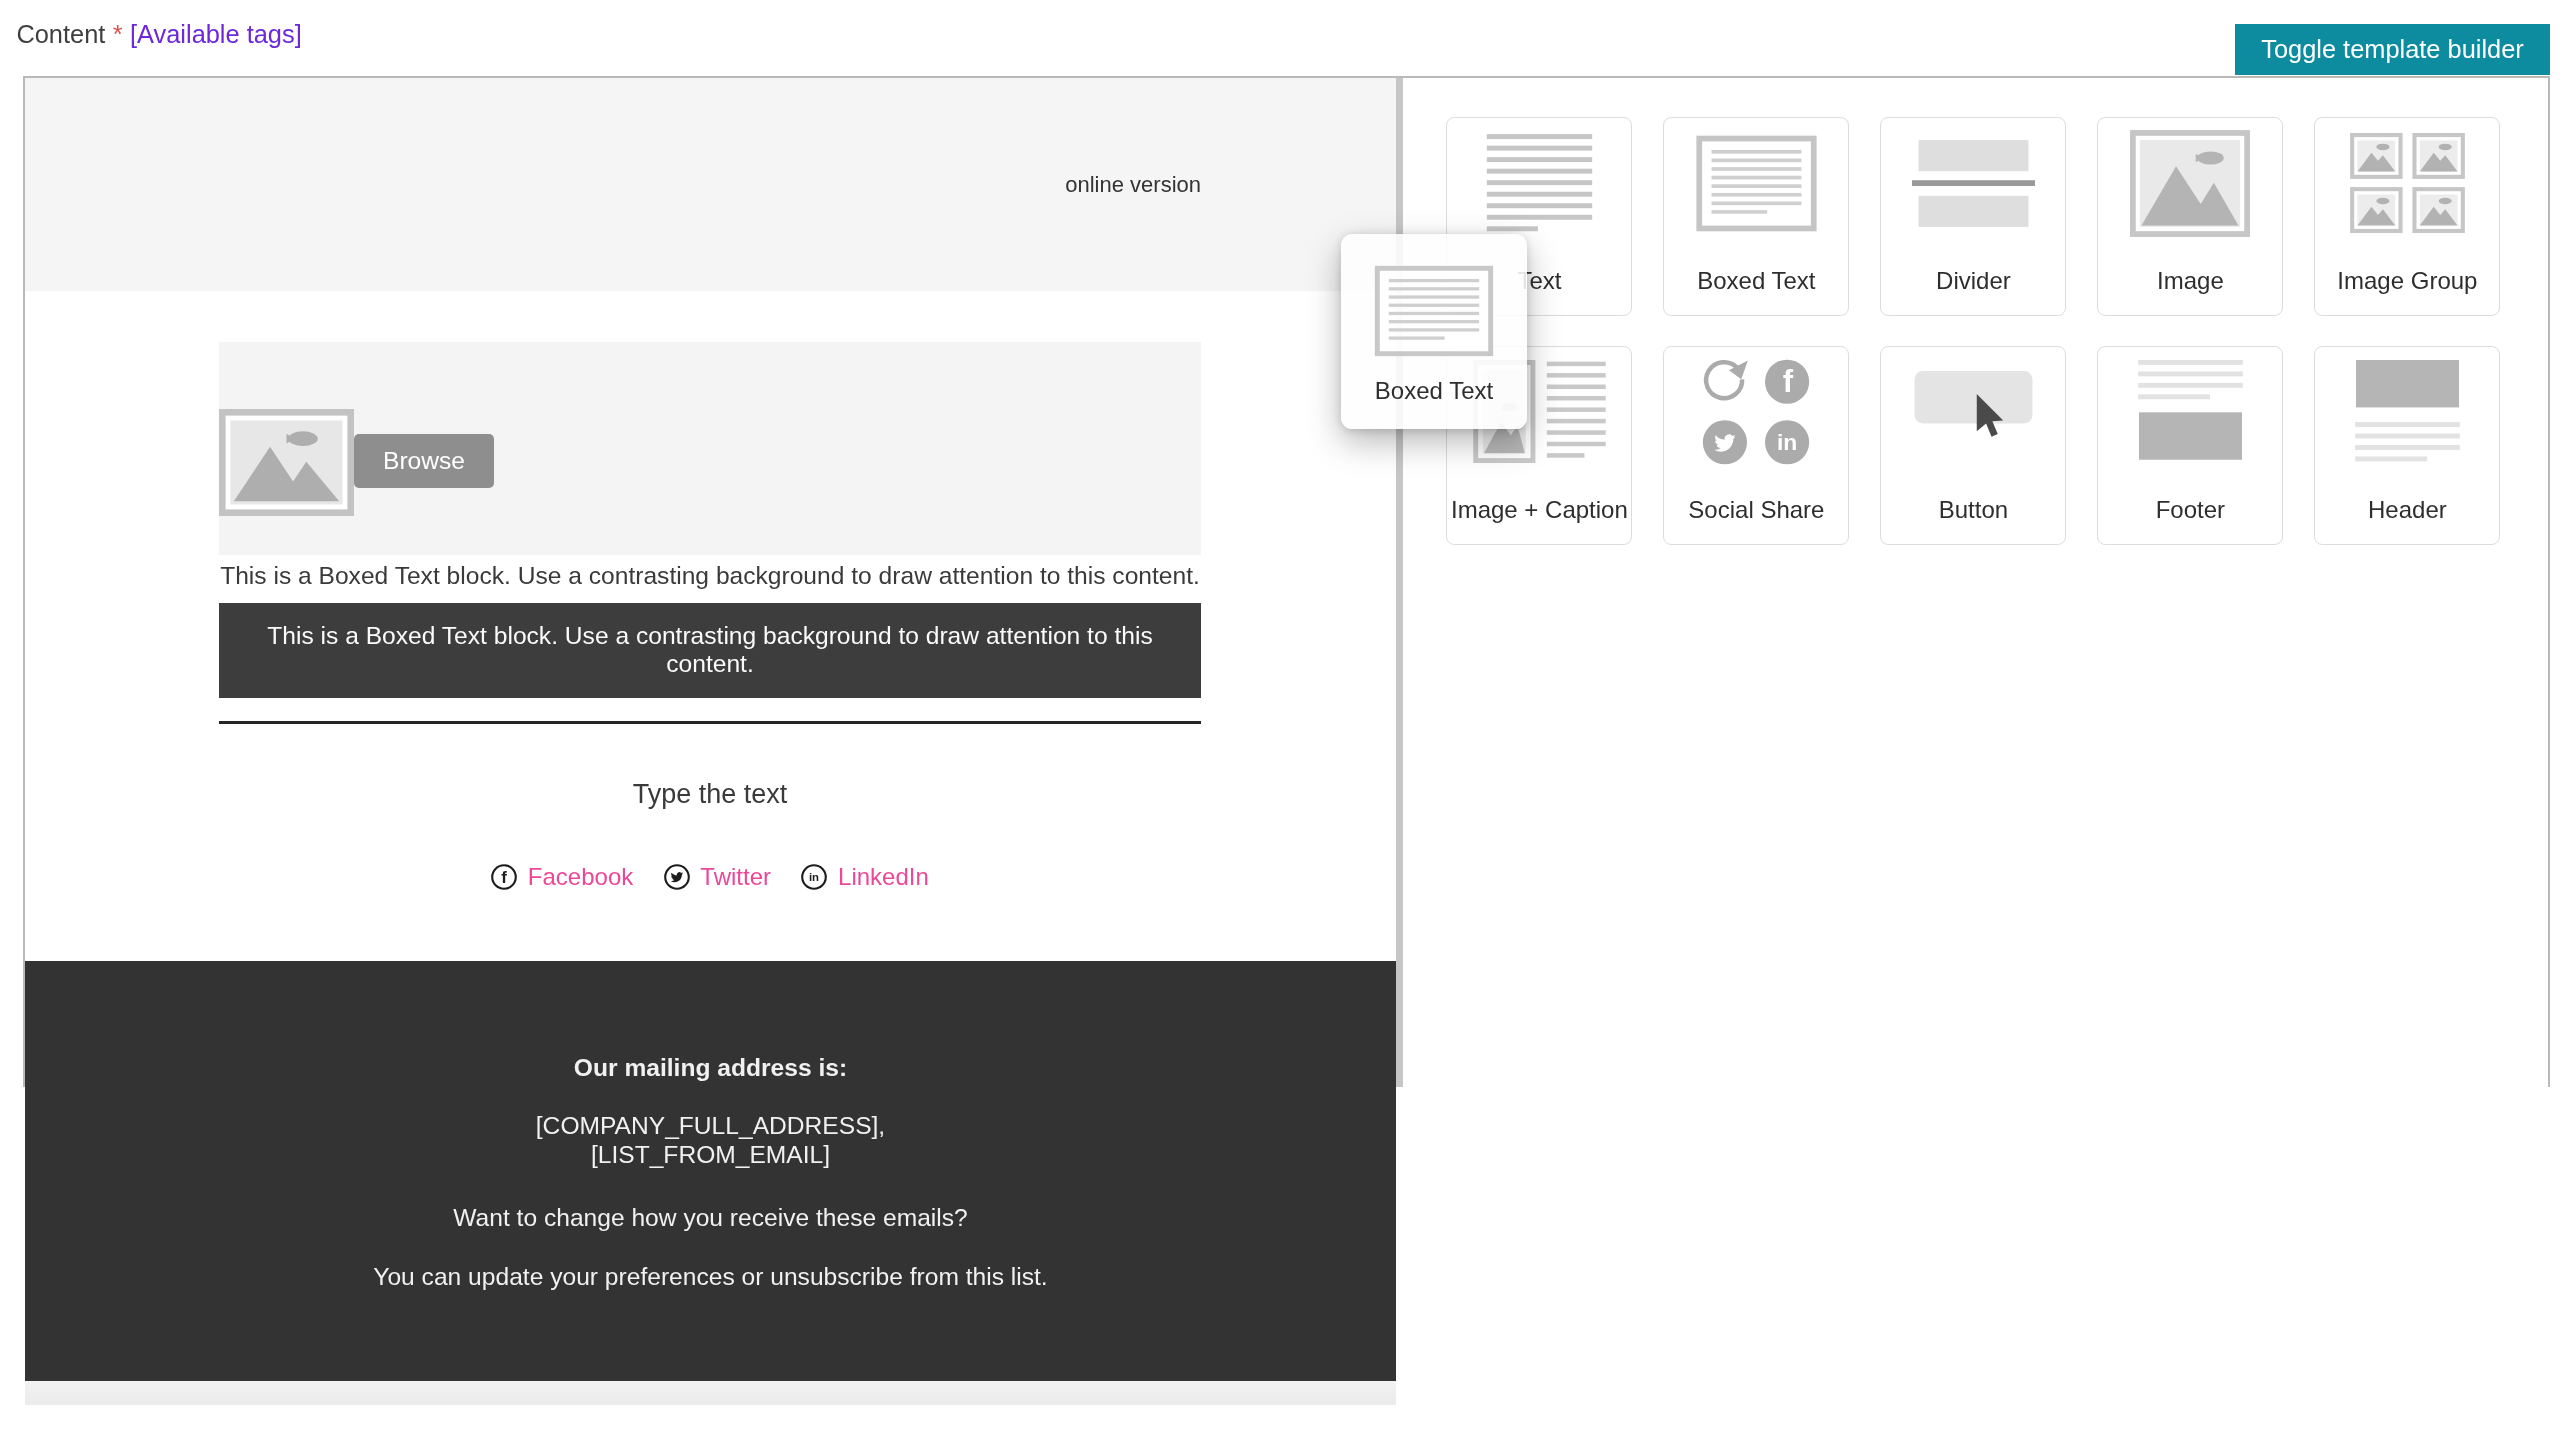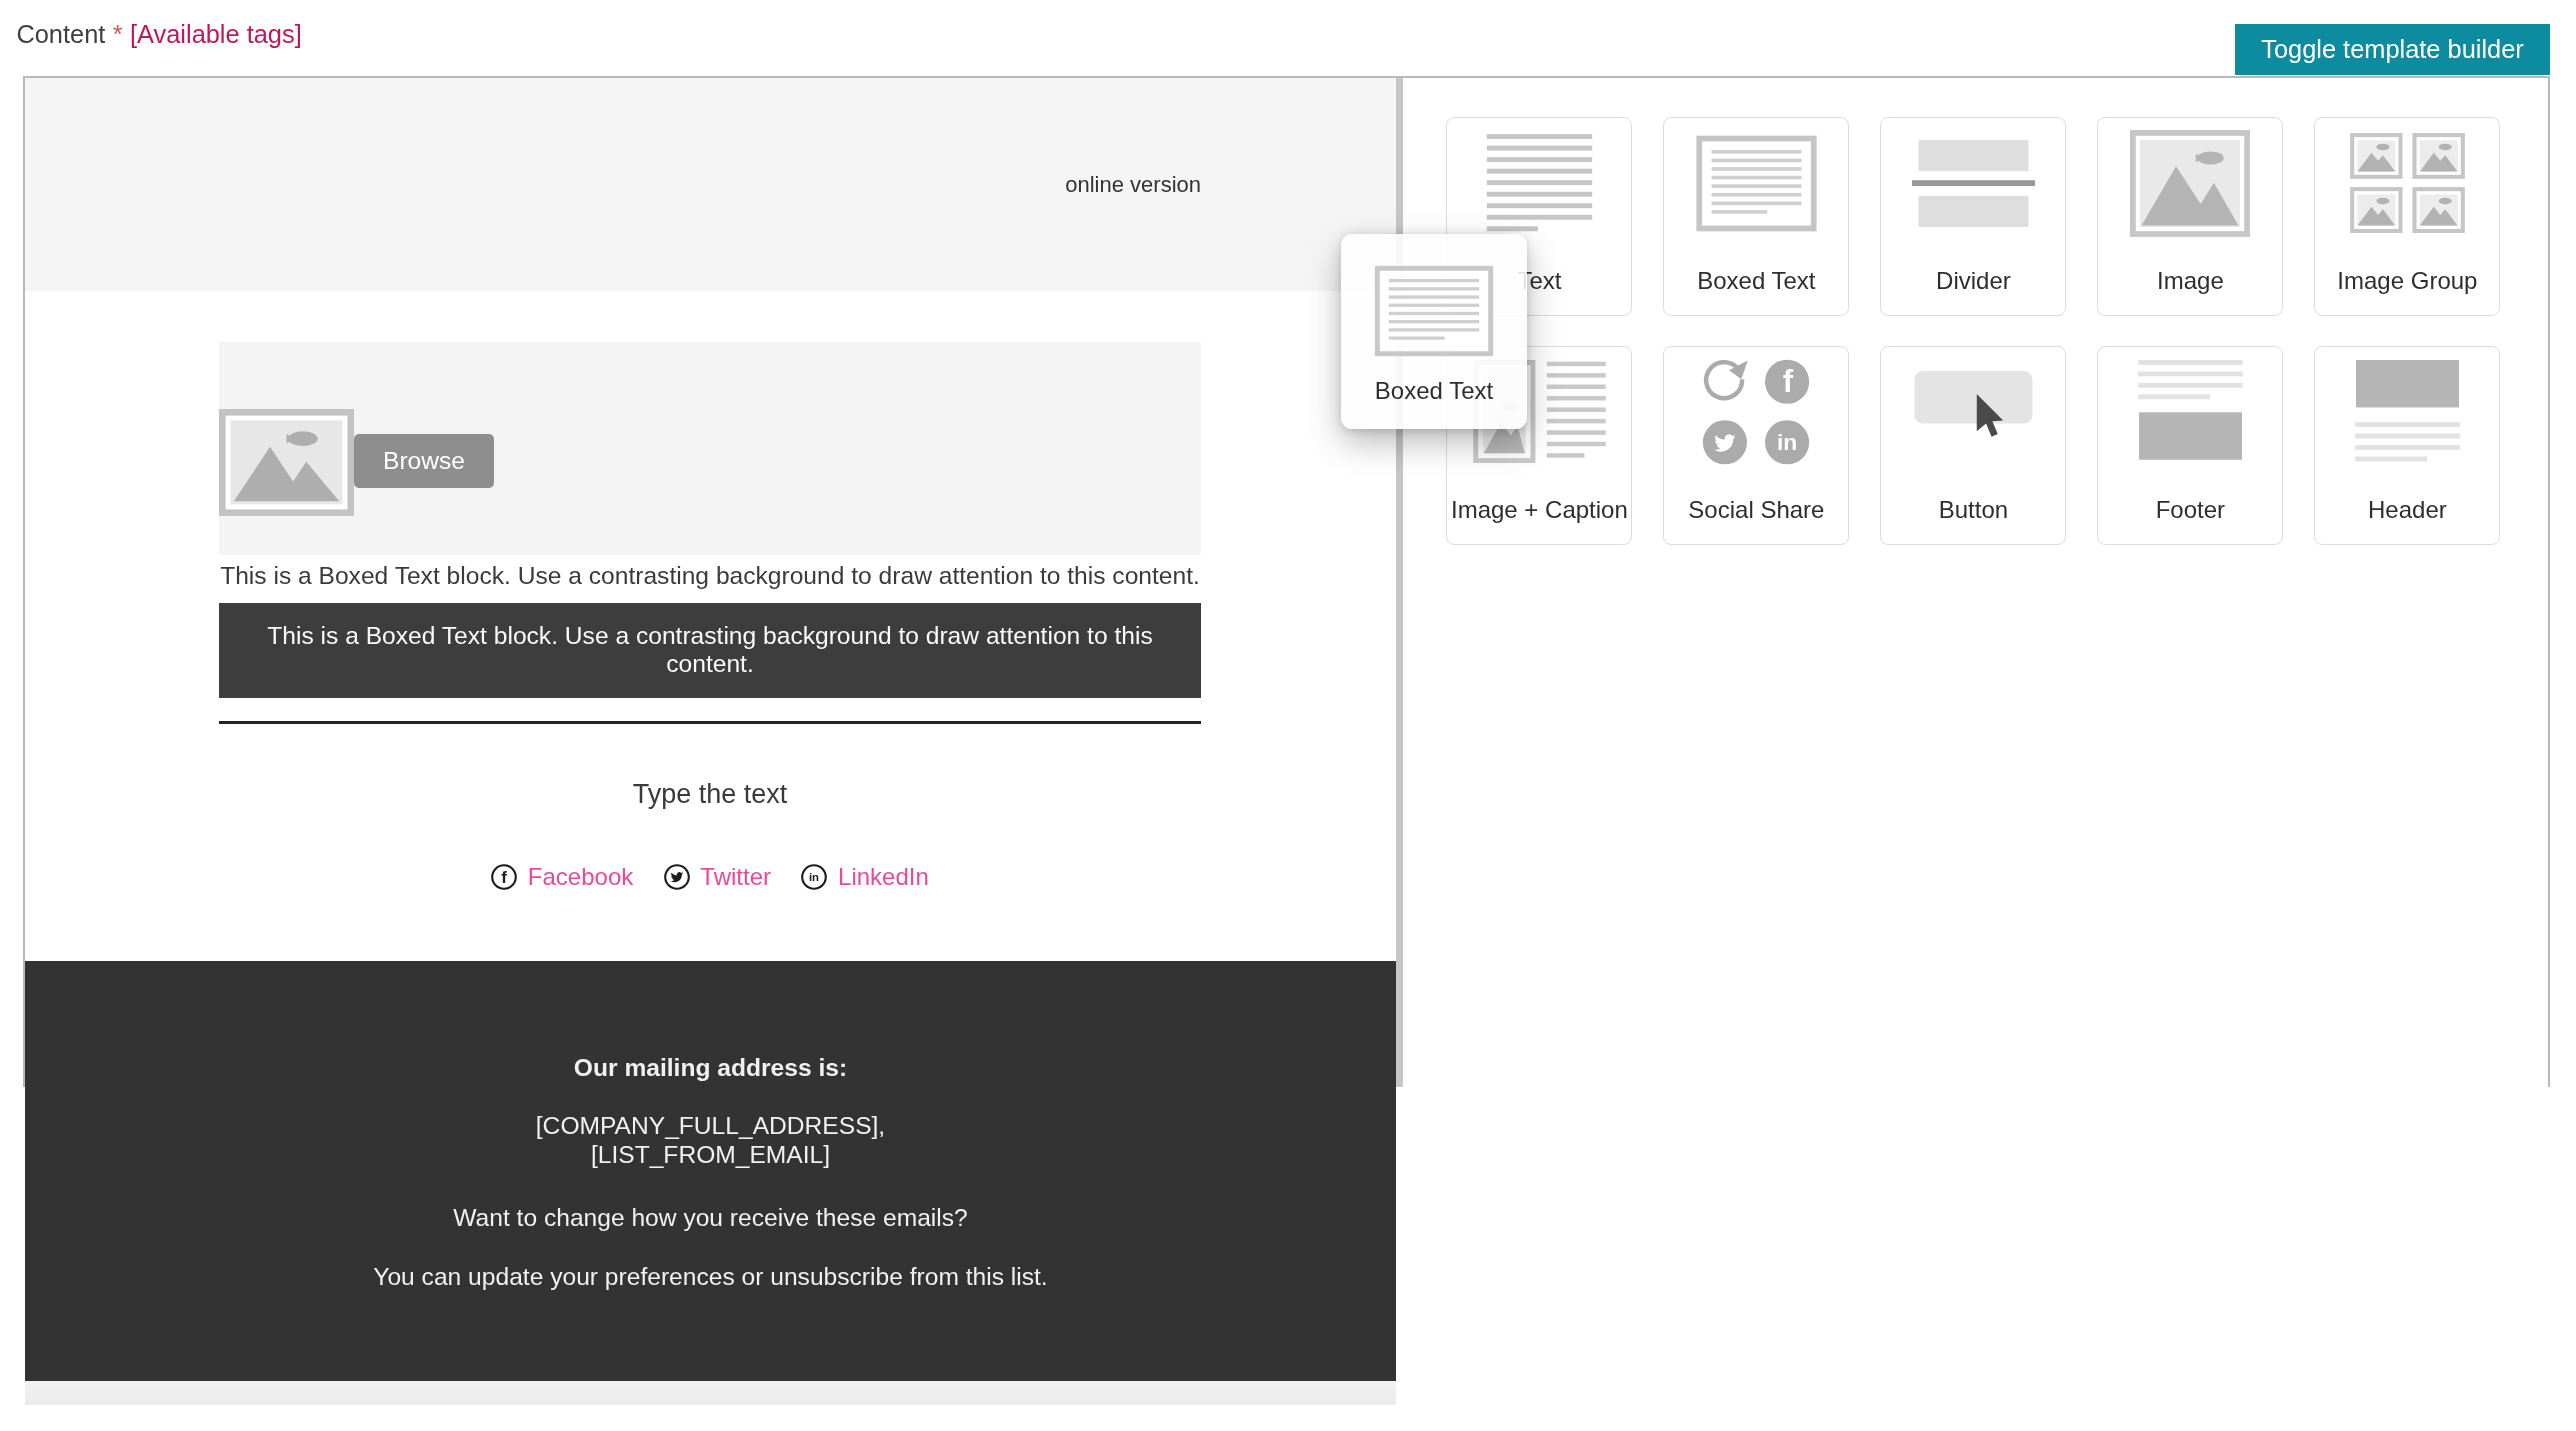--- a/index.html
+++ b/index.html
@@ -1,20 +1,20 @@
 <!DOCTYPE html>
 <html style="font-size:13px"><head>
 <meta charset="utf-8">
 <style>
   html,body{margin:0;padding:0;width:2576px;height:1432px;background:#fff;overflow:hidden;
     font-family:"Liberation Sans","DejaVu Sans",sans-serif;color:#3a3a3a;}
   
   .top-label{position:absolute;left:16.4px;top:19.7px;font-size:25.4px;color:#3f3f3f;}
   .top-label .req{color:#d9534f;margin-left:7.4px;}
-  .top-label .tags-link{color:#be185d;margin-left:7.4px;text-decoration:none;cursor:pointer;}
+  .top-label .tags-link{color:#6d28d9;margin-left:7.4px;text-decoration:none;cursor:pointer;}
   .toggle-btn{position:absolute;left:2235px;top:24px;width:315px;height:51px;background:#0e8c9f;
     color:#fff;font-size:25.4px;border:none;display:flex;align-items:center;justify-content:center;
     font-family:inherit;cursor:pointer;}
   
   .builder{position:absolute;left:23px;top:76px;width:2527px;height:1011px;border:2.5px solid #b9b9b9;
     border-bottom:none;box-sizing:border-box;background:#fff;display:flex;}
   
   .preview{width:1371px;background:#fff;position:relative;flex:none;}
   .preheader{height:213px;background:#f5f5f6;position:relative;}
   .online-version{position:absolute;right:195px;top:0;bottom:0;display:flex;align-items:center;

